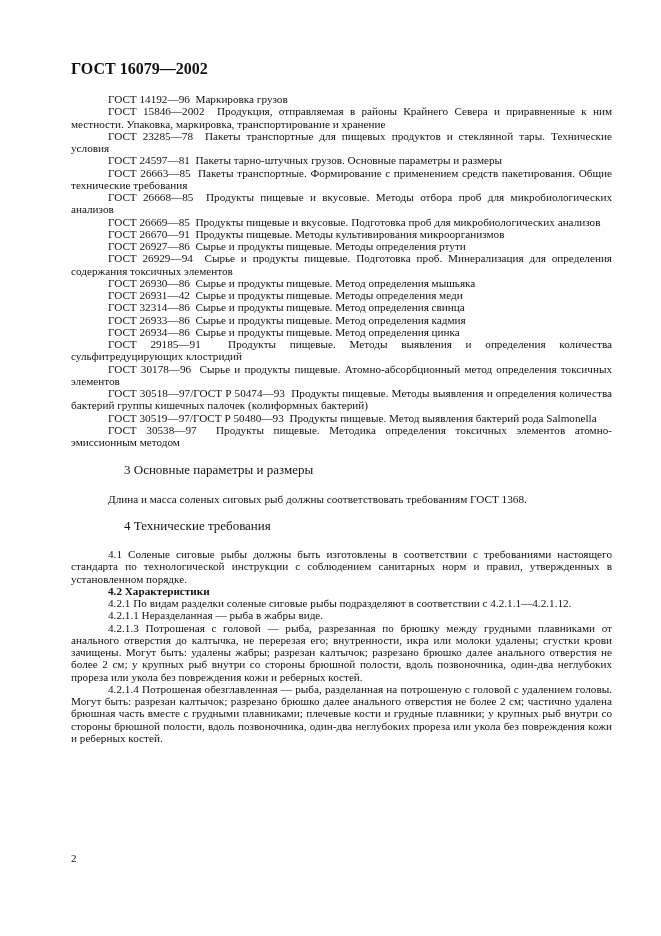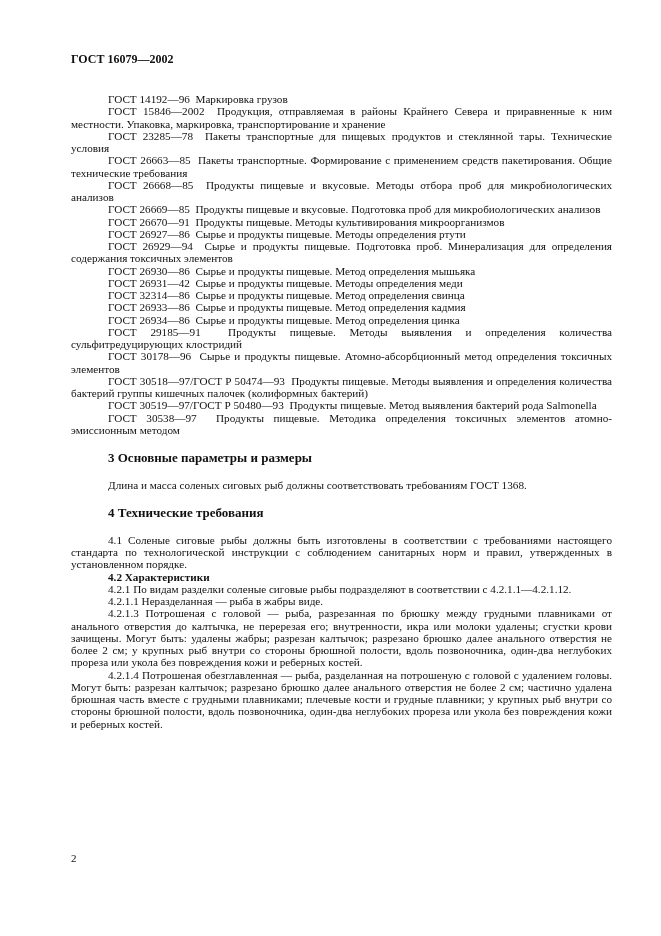--- a/index.html
+++ b/index.html
@@ -1,39 +1,40 @@
 <!DOCTYPE html>
 <html><head>
 <meta charset="utf-8">
 <style>
   html, body { margin: 0; padding: 0; background: #fff; }
   body { width: 661px; height: 936px; position: relative; overflow: hidden;
          font-family: "Liberation Serif", serif; color: #111; }
-  .page-header { position: absolute; left: 71px; top: 52px; font-weight: bold; font-size: 12px; }
+  .page-header { position: absolute; left: 71px; top: 60px; font-weight: bold; font-size: 16px; }
   .body { position: absolute; left: 71px; top: 93px; width: 541px; font-size: 11.2px; line-height: 12.25px; }
   .p { text-align: justify; text-indent: 37px; margin: 0; }
-  h2 { font-size: 13px; font-weight: bold; margin: 0; padding-left: 37px; }
+  h2 { font-size: 13px; font-weight: normal; margin: 16px; padding-left: 37px; }
   .sec3 { margin-top: 16px; }
   .sec3-text { margin-top: 15px; }
   .sec4 { margin-top: 15px; }
   .sec4-text { margin-top: 15px; }
   .sub { font-weight: bold; }
   .page-num { position: absolute; left: 71px; top: 852px; font-size: 11px; }
   .ref-code { white-space: pre; }
 </style>
 </head>
 <body>
 
 <div class="page-header">ГОСТ 16079—2002</div>
 
 <div class="body">
   <div>
     <p class="p"><span class="ref-code">ГОСТ 14192—96</span>&nbsp; <span>Маркировка грузов</span></p>
     <p class="p"><span class="ref-code">ГОСТ 15846—2002</span>&nbsp; <span>Продукция, отправляемая в районы Крайнего Севера и приравненные к ним местности. Упаковка, маркировка, транспортирование и хранение</span></p>
     <p class="p"><span class="ref-code">ГОСТ 23285—78</span>&nbsp; <span>Пакеты транспортные для пищевых продуктов и стеклянной тары. Технические условия</span></p>
+    <p class="p"><span class="ref-code">ГОСТ 24597—81</span>&nbsp; <span>Пакеты тарно-штучных грузов. Основные параметры и размеры</span></p>
     <p class="p"><span class="ref-code">ГОСТ 26663—85</span>&nbsp; <span>Пакеты транспортные. Формирование с применением средств пакетирования. Общие технические требования</span></p>
     <p class="p"><span class="ref-code">ГОСТ 26668—85</span>&nbsp; <span>Продукты пищевые и вкусовые. Методы отбора проб для микробиологических анализов</span></p>
     <p class="p"><span class="ref-code">ГОСТ 26669—85</span>&nbsp; <span>Продукты пищевые и вкусовые. Подготовка проб для микробиологических анализов</span></p>
     <p class="p"><span class="ref-code">ГОСТ 26670—91</span>&nbsp; <span>Продукты пищевые. Методы культивирования микроорганизмов</span></p>
     <p class="p"><span class="ref-code">ГОСТ 26927—86</span>&nbsp; <span>Сырье и продукты пищевые. Методы определения ртути</span></p>
     <p class="p"><span class="ref-code">ГОСТ 26929—94</span>&nbsp; <span>Сырье и продукты пищевые. Подготовка проб. Минерализация для определения содержания токсичных элементов</span></p>
     <p class="p"><span class="ref-code">ГОСТ 26930—86</span>&nbsp; <span>Сырье и продукты пищевые. Метод определения мышьяка</span></p>
     <p class="p"><span class="ref-code">ГОСТ 26931—42</span>&nbsp; <span>Сырье и продукты пищевые. Методы определения меди</span></p>
     <p class="p"><span class="ref-code">ГОСТ 32314—86</span>&nbsp; <span>Сырье и продукты пищевые. Метод определения свинца</span></p>
     <p class="p"><span class="ref-code">ГОСТ 26933—86</span>&nbsp; <span>Сырье и продукты пищевые. Метод определения кадмия</span></p>

